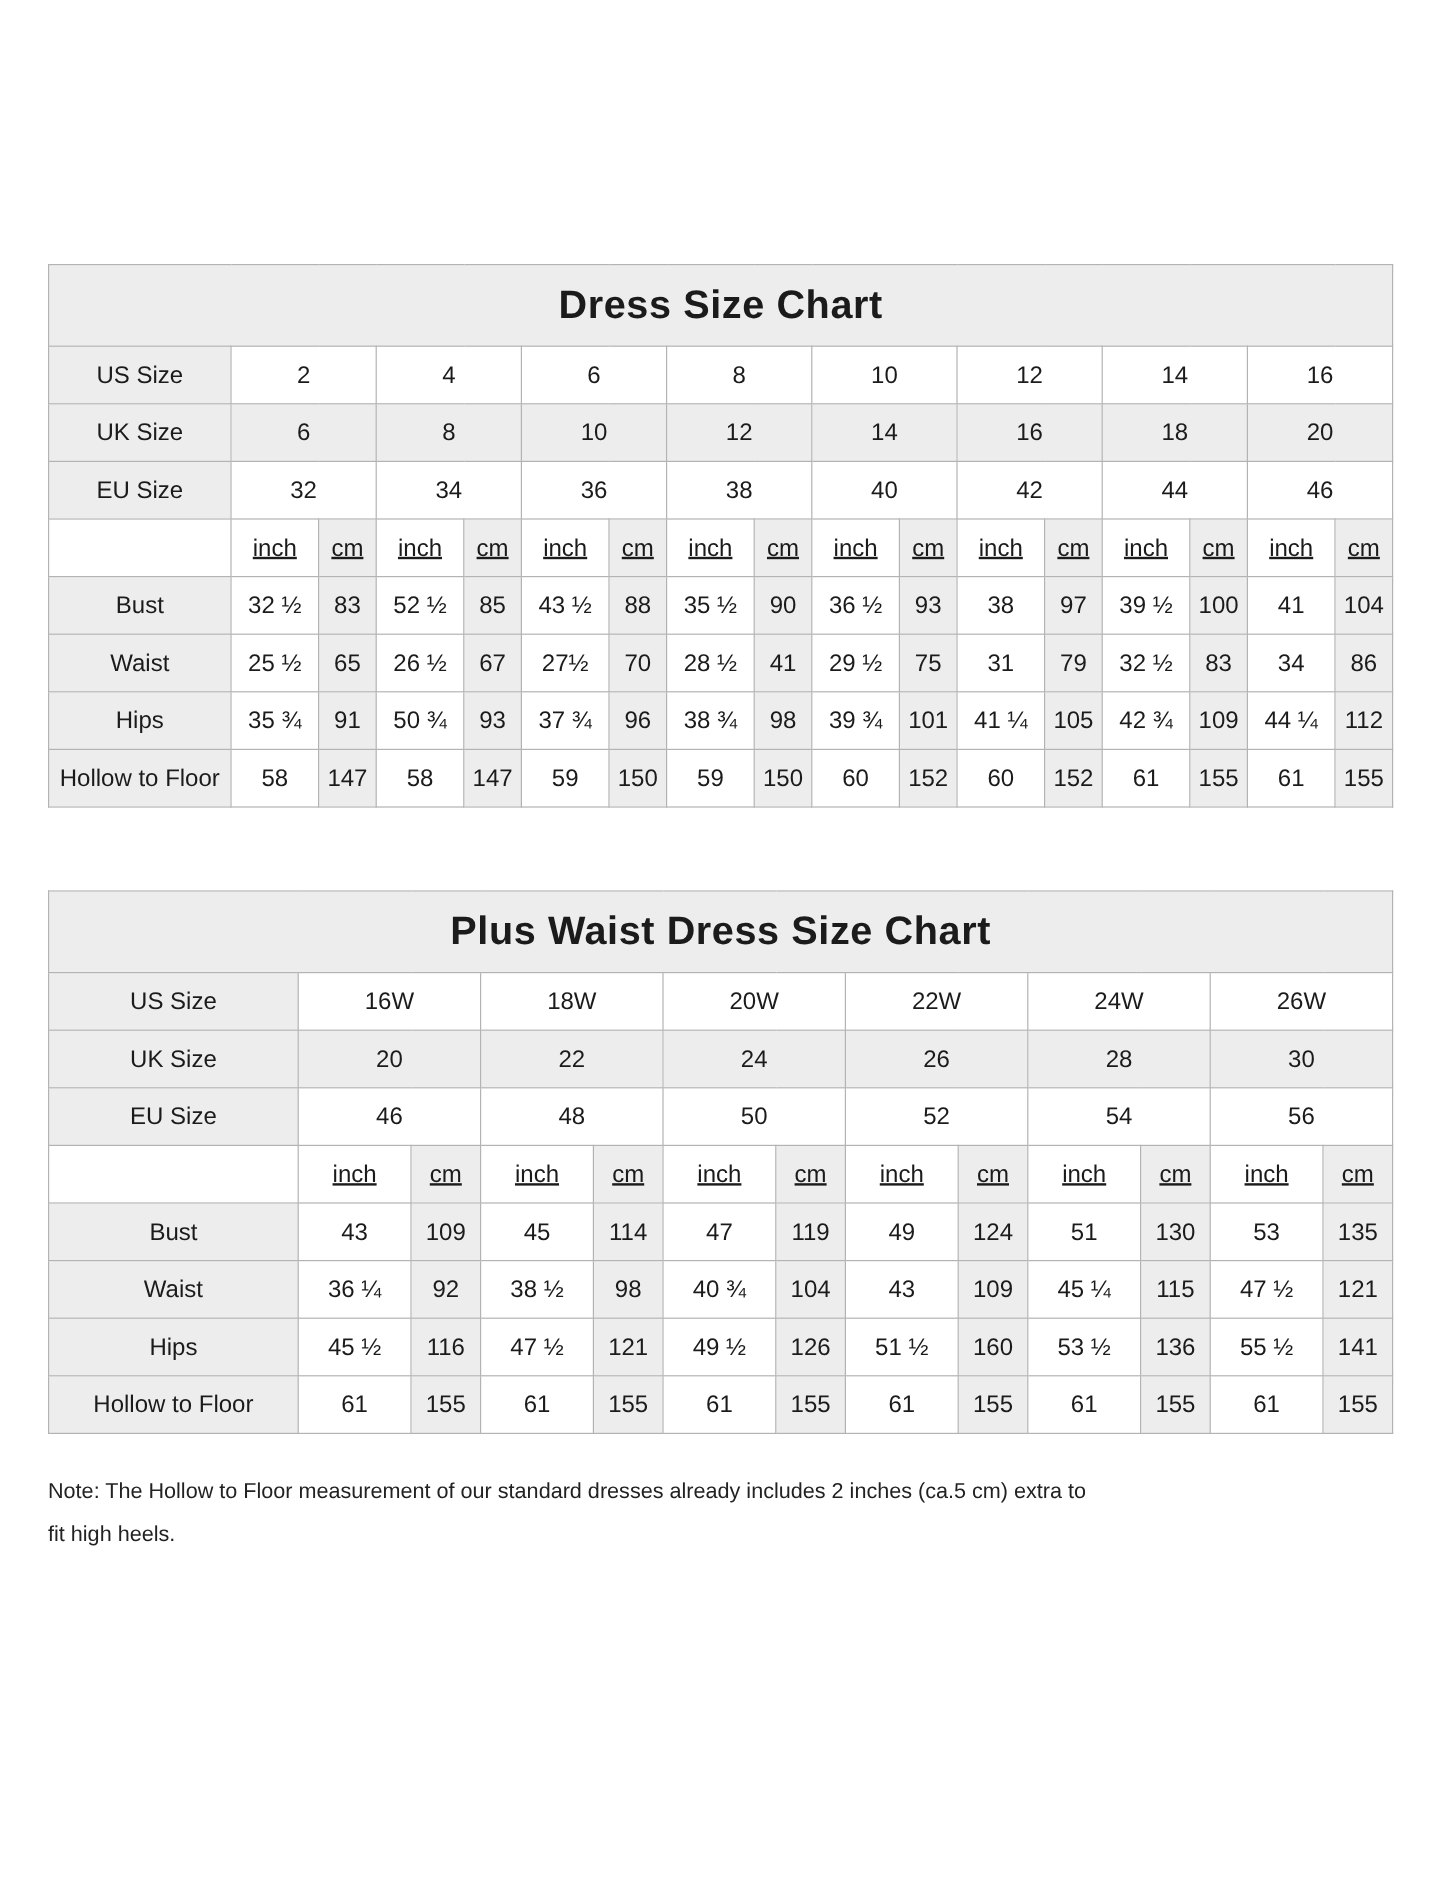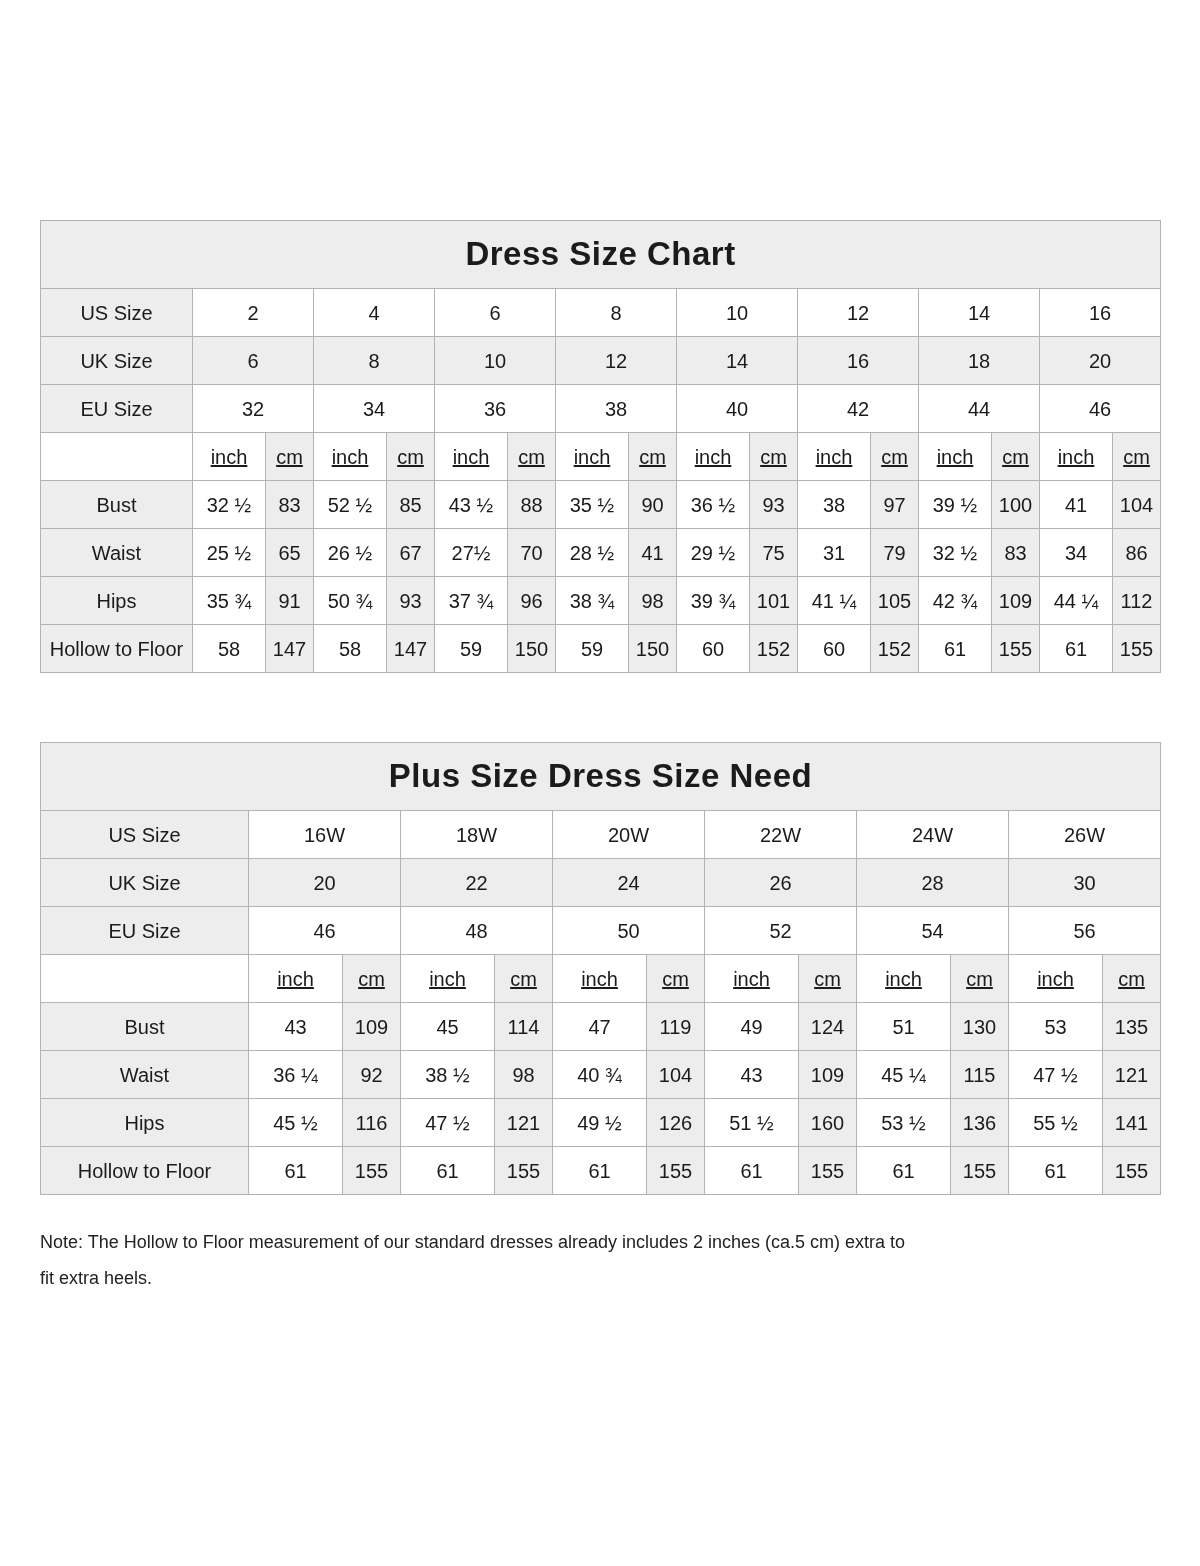--- a/index.html
+++ b/index.html
@@ -213,21 +213,21 @@
         <col class="col-cm">
         <col class="col-inch">
         <col class="col-cm">
         <col class="col-inch">
         <col class="col-cm">
         <col class="col-inch">
         <col class="col-cm">
       </colgroup>
       <tbody>
         <tr class="title-row">
-          <td colspan="13">Plus Size Dress Size Need</td>
+          <td colspan="13">Plus Waist Dress Size Chart</td>
         </tr>
         <tr class="size-row">
           <th class="cell-label shade">US Size</th>
           <td colspan="2">16W</td>
           <td colspan="2">18W</td>
           <td colspan="2">20W</td>
           <td colspan="2">22W</td>
           <td colspan="2">24W</td>
           <td colspan="2">26W</td>
         </tr>
@@ -322,16 +322,16 @@
           <td>61</td>
           <td class="shade">155</td>
           <td>61</td>
           <td class="shade">155</td>
         </tr>
       </tbody>
     </table>
 
   <div class="notes">
     <div>Note: The Hollow to Floor measurement of our standard dresses already includes 2 inches (ca.5 cm) extra to</div>
-    <div>fit extra heels.</div>
+    <div>fit high heels.</div>
   </div>
 
 </div>
 
 </body></html>

